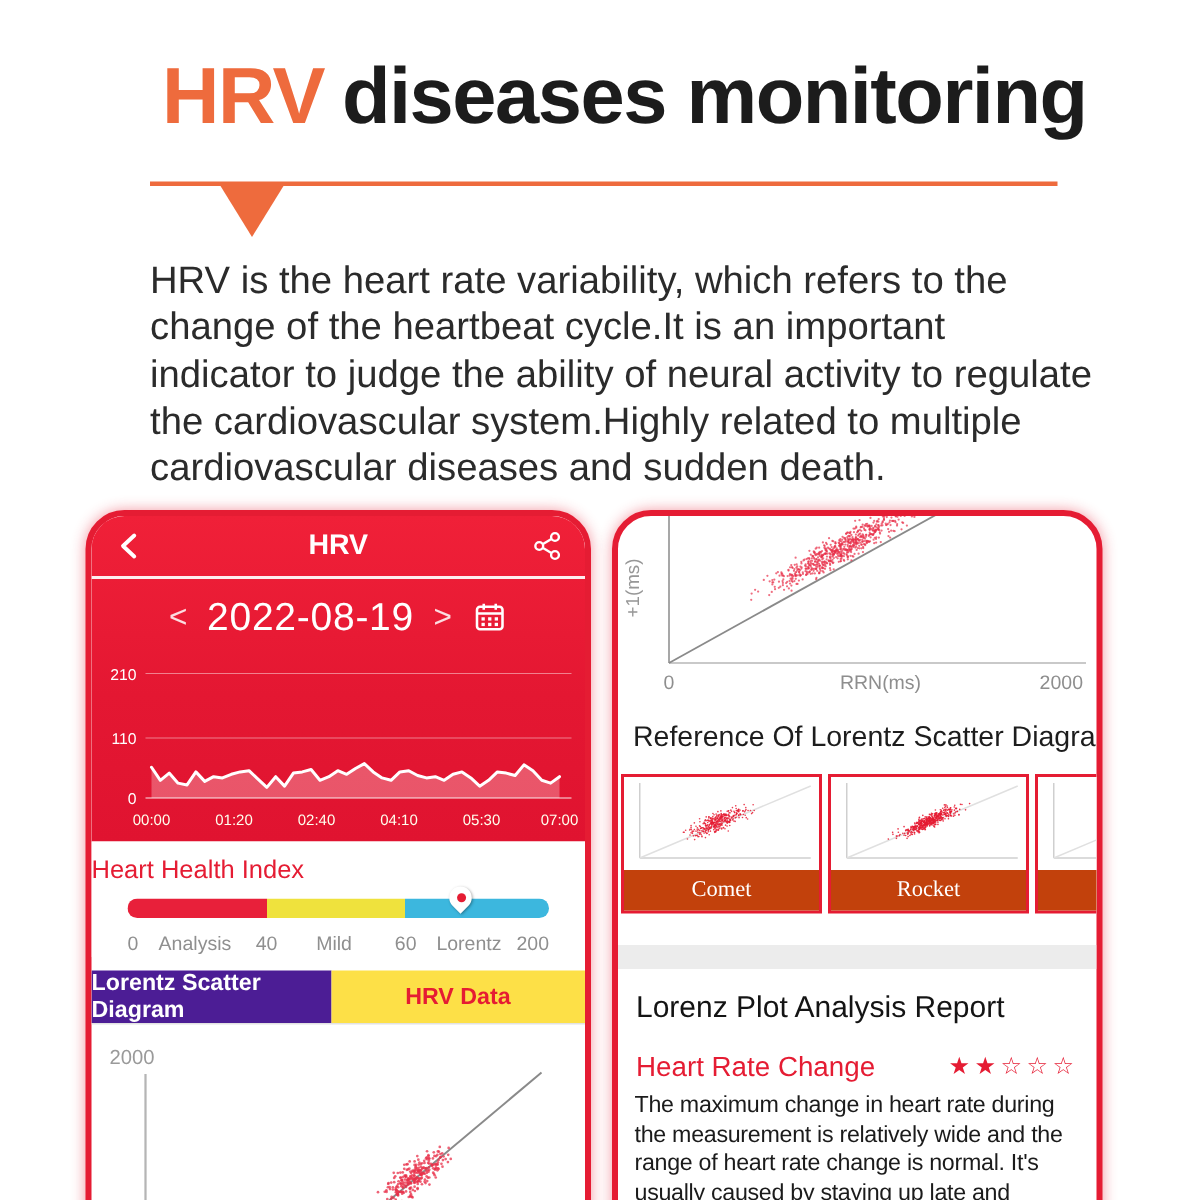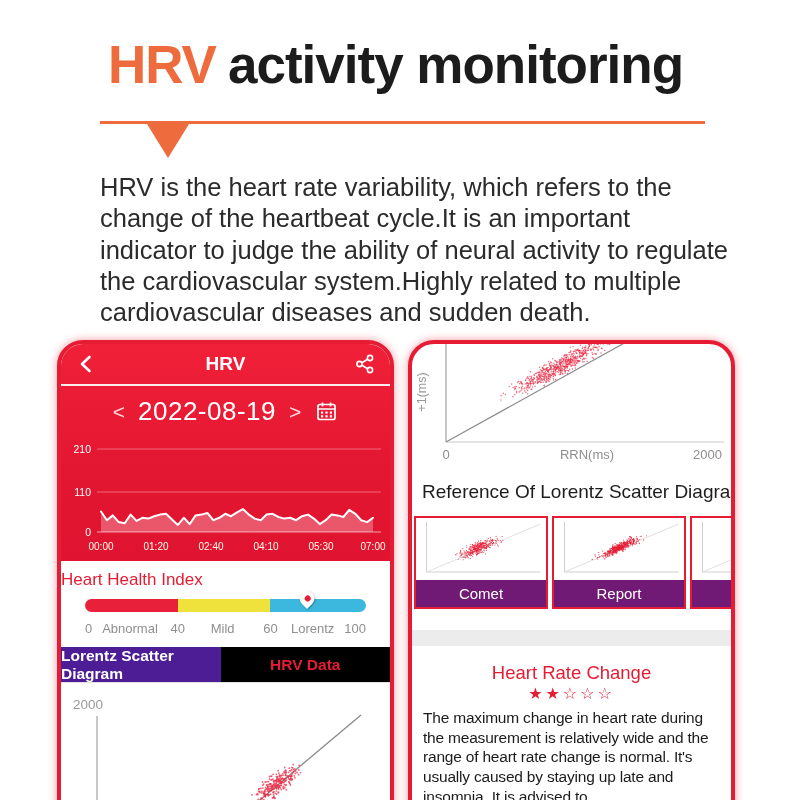--- a/index.html
+++ b/index.html
@@ -51,45 +51,45 @@
   .scale-labels span:nth-child(2){ left:16%; }
   .scale-labels span:nth-child(3){ left:33%;text-align:right; }
   .scale-labels span:nth-child(4){ left:49%; }
   .scale-labels span:nth-child(5){ left:66%; }
   .scale-labels span:nth-child(6){ left:81%; }
   .scale-labels span:nth-child(7){ left:100%; transform:translateX(-100%); }
 
   .tabs { display:flex; height:36px; margin-top:9px; border-bottom:1px solid #e2e2e2; cursor:pointer; }
   .tab { display:flex; align-items:center; justify-content:center; font-size:15.5px; font-weight:700; }
   .tab-active { flex:0 0 48.5%; background:#4c1d95; color:#fff; }
-  .tab-inactive { flex:1; background:#000000; color:#e51c33; }
+  .tab-inactive { flex:1; background:#fde047; color:#e51c33; }
   .lp-scatter svg { display:block; }
 
   
   .ref-chart svg { display:block; }
   .ref-heading { margin:15px 10px 0; font-size:19px; color:#1d1d1d; white-space:nowrap; }
   .cards { display:flex; gap:4px; margin:13px 0 0 2px; width:420px; }
   .pattern-card { flex:0 0 134px; border:2px solid #e51c33; background:#fff; }
   .pattern-thumb svg { display:block; }
-  .pattern-label { height:27px; line-height:27px; background:#701a75; color:#fff;
-    text-align:center; font-size:15px; }
+  .pattern-label { height:27px; line-height:27px; background:#c2410c; color:#fff;
+    text-align:center; font-size:15px;font-family:Liberation Serif, serif; }
   .gray-strip { height:16px; background:#ececec; margin-top:21px; }
   .report-heading { margin:15px 12px 0; font-size:20px; color:#141414; }
-  .metric-row { display:flex; justify-content:space-between; align-items:center; margin:16px 12px 4px;flex-direction:column; }
+  .metric-row { display:flex; justify-content:space-between; align-items:center; margin:16px 12px 4px; }
   .metric-name { color:#e51c33; font-size:18.5px; }
   .stars { color:#e51c33; font-size:16px; letter-spacing:3px; white-space:nowrap; }
   .report-body { margin:5px 11px 0; font-size:15.5px; line-height:1.27; color:#1b1b1b; letter-spacing:-0.2px; }
 
   svg text { font-family:"Liberation Sans", sans-serif; }
 </style>
 </head>
 <body>
 
 <div class="title">
-  <span class="hl">HRV</span><span>activity monitoring</span>
+  <span class="hl">HRV</span><span>diseases monitoring</span>
 </div>
 <div class="divider"></div>
 <div class="divider-tri"></div>
 <p class="intro">HRV is the heart rate variability, which refers to the change of the heartbeat cycle.It is an important indicator to judge the ability of neural activity to regulate the cardiovascular system.Highly related to multiple cardiovascular diseases and sudden death.</p>
 
 <div class="phone phone-left">
   <div class="lp-red">
     <div class="lp-header">
       <div class="icon-btn">
         <svg width="16" height="18" viewBox="0 0 16 18">
@@ -156,26 +156,26 @@
     <div class="gauge-wrap">
       <div class="gauge">
           <div style="width: 33%; background: rgb(232, 32, 58);"></div>
           <div style="width: 33%; background: rgb(239, 226, 61);"></div>
           <div style="width: 34%; background: rgb(60, 183, 222);"></div>
         </div>
       <div class="gauge-pin" id="gauge-pin" style="left: 79%;"></div>
     </div>
     <div class="scale-labels">
       <span>0</span>
-      <span>Abnormal</span>
+      <span>Analysis</span>
       <span>40</span>
       <span>Mild</span>
       <span>60</span>
       <span>Lorentz</span>
-      <span>100</span>
+      <span>200</span>
     </div>
   </div>
 
   <div class="tabs">
     <div class="tab tab-active">Lorentz Scatter Diagram</div>
     <div class="tab tab-inactive">HRV Data</div>
   </div>
 
   <div class="lp-scatter">
     <svg width="329" height="145" viewBox="0 0 329 145">
@@ -2063,21 +2063,21 @@
             <circle cx="65.8" cy="27.4" r="0.55" fill="#e51c33" fill-opacity="0.9"></circle>
             <circle cx="67.1" cy="29.3" r="0.55" fill="#e51c33" fill-opacity="0.9"></circle>
             <circle cx="44.4" cy="36.8" r="0.55" fill="#e51c33" fill-opacity="0.9"></circle>
             <circle cx="57.9" cy="30.8" r="0.55" fill="#e51c33" fill-opacity="0.9"></circle>
             <circle cx="58.3" cy="27.3" r="0.55" fill="#e51c33" fill-opacity="0.9"></circle>
             <circle cx="60.5" cy="35.0" r="0.55" fill="#e51c33" fill-opacity="0.9"></circle>
             <circle cx="51.0" cy="35.6" r="0.55" fill="#e51c33" fill-opacity="0.9"></circle>
             <circle cx="70.1" cy="25.6" r="0.55" fill="#e51c33" fill-opacity="0.9"></circle>
           </svg>
       </div>
-      <div class="pattern-label">Report</div>
+      <div class="pattern-label">Rocket</div>
     </div>
     <div class="pattern-card">
       <div class="pattern-thumb">
         <svg width="130" height="62" viewBox="0 0 129 62">
           <line x1="10" y1="4" x2="10" y2="54" stroke="#cfcfcf" stroke-width="1"></line>
           <line x1="10" y1="54" x2="124" y2="54" stroke="#cfcfcf" stroke-width="1"></line>
           <line x1="10" y1="54" x2="124" y2="6" stroke="#e0e0e0" stroke-width="1"></line>
         <circle cx="61.4" cy="32.7" r="0.55" fill="#e51c33" fill-opacity="0.8"></circle>
             <circle cx="61.2" cy="30.8" r="0.55" fill="#e51c33" fill-opacity="0.8"></circle>
             <circle cx="67.7" cy="28.7" r="0.55" fill="#e51c33" fill-opacity="0.8"></circle>
@@ -2169,20 +2169,21 @@
             <circle cx="43.4" cy="34.8" r="0.55" fill="#e51c33" fill-opacity="0.8"></circle>
             <circle cx="61.1" cy="24.6" r="0.55" fill="#e51c33" fill-opacity="0.8"></circle>
           </svg>
       </div>
       <div class="pattern-label"></div>
     </div>
   </div>
 
   <div class="gray-strip"></div>
 
+  <div class="report-heading">Lorenz Plot Analysis Report</div>
 
   <div class="metric-row">
     <span class="metric-name">Heart Rate Change</span>
     <span class="stars" id="star-rating">★★☆☆☆</span>
   </div>
 
   <p class="report-body">The maximum change in heart rate during the measurement is relatively wide and the range of heart rate change is normal. It's usually caused by staying up late and insomnia. It is advised to</p>
 </div>
 
 </body></html>

